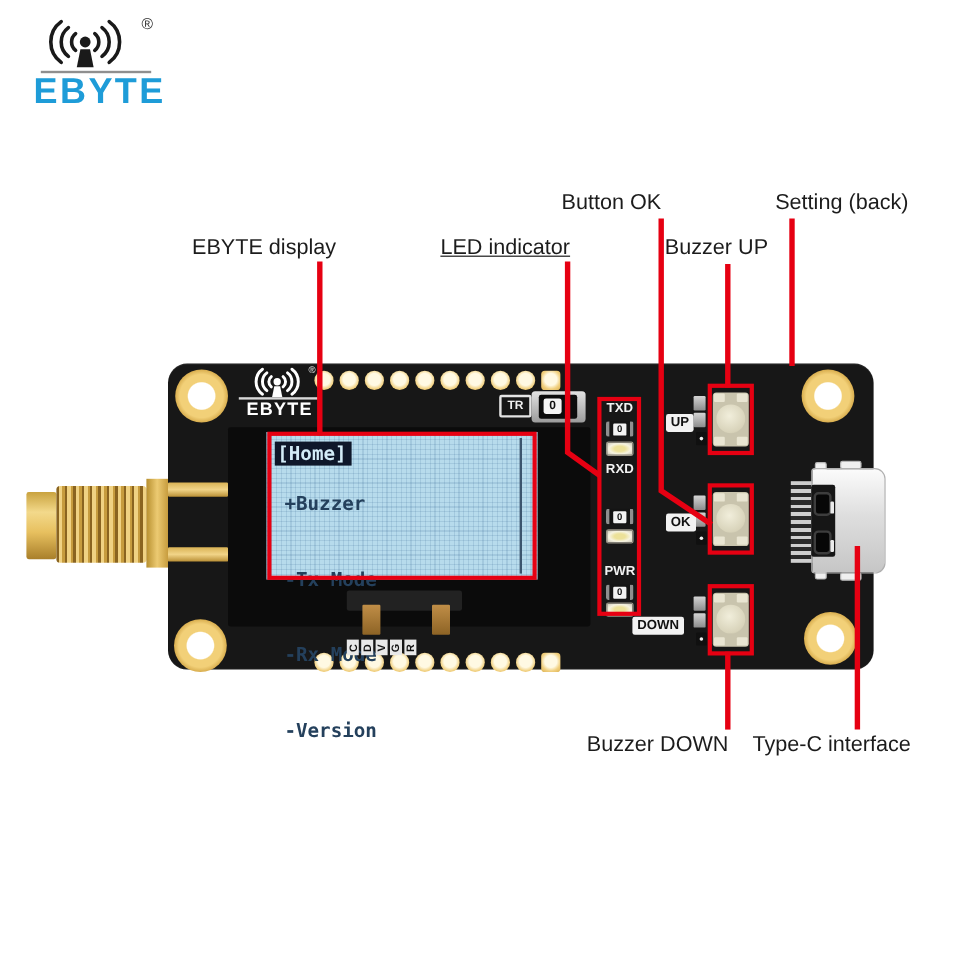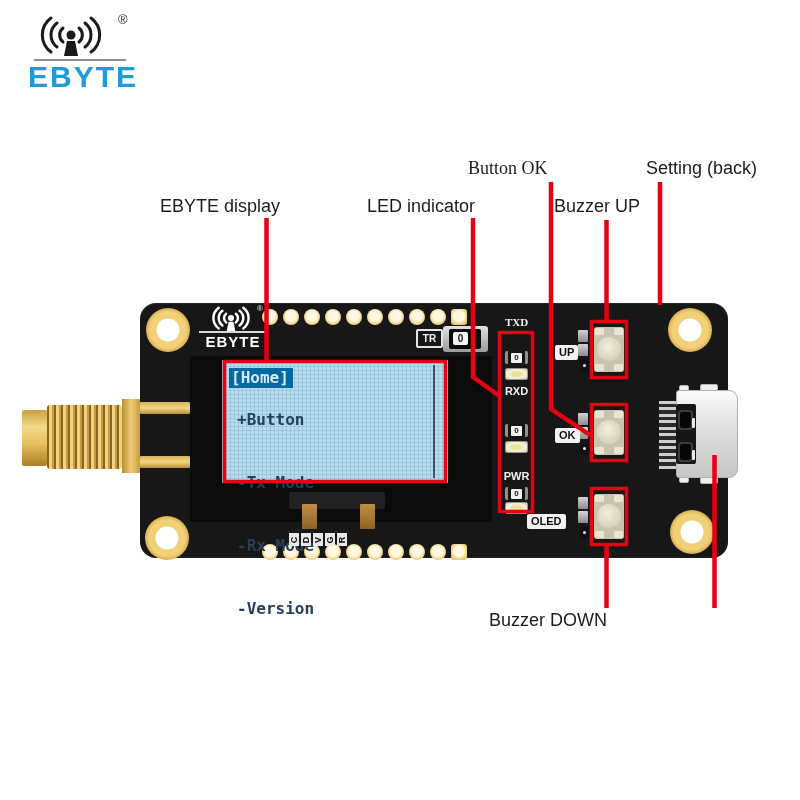--- a/index.html
+++ b/index.html
@@ -44,21 +44,21 @@
 
   
   #oled-module{position:absolute;left:190px;top:356px;width:302px;height:166px;background:#0b0b0b;border-radius:2px;}
   #oled-conn{position:absolute;left:289px;top:492px;width:96px;height:17px;background:#222;border-radius:2px;}
   .oled-tab{position:absolute;width:15px;height:25px;background:linear-gradient(180deg,#c08e47,#8d6325);border-radius:1px;}
   #oled-screen{position:absolute;left:222px;top:360px;width:226px;height:123px;background:#b7dbec;
     background-image:repeating-linear-gradient(0deg, rgba(30,80,130,.13) 0 1px, transparent 1px 4px),
                      repeating-linear-gradient(90deg, rgba(30,80,130,.13) 0 1px, transparent 1px 4px);}
   #oled-menu{position:absolute;left:229px;top:367px;font-family:"DejaVu Sans Mono",monospace;
              font-weight:bold;font-size:16px;line-height:21px;color:#24405c;white-space:pre;}
-  #oled-menu .sel{background:#0369a1;color:#d3ebf7;padding:0 4px 1px 2px;}
+  #oled-menu .sel{background:#0f172a;color:#d3ebf7;padding:0 4px 1px 2px;}
   #oled-menu .item{padding-left:8px;}
   #oled-scrollbar{position:absolute;left:433px;top:365px;width:2px;height:113px;background:#3c556e;}
 
   
   .led-tag{position:absolute;left:501px;width:31px;color:#f2f2f2;font-size:11px;font-weight:bold;text-align:center;}
   .res{position:absolute;left:505px;width:23px;height:13px;background:#141414;border-left:3px solid #8f8f8f;
        border-right:3px solid #8f8f8f;border-radius:2px;display:flex;align-items:center;justify-content:center;box-sizing:border-box;}
   .res span{background:#f2f2f2;color:#111;font-size:8px;font-weight:bold;width:11px;height:10px;line-height:10px;
             text-align:center;border-radius:1px;}
   .led{position:absolute;left:505px;width:23px;height:12px;border:1px solid #9a9689;border-radius:2px;box-sizing:border-box;
@@ -116,25 +116,26 @@
       </g>
       <circle cx="45" cy="25" r="4.5" fill="#1a1a1a"></circle>
       <polygon points="41,31 49,31 52,46 38,46" fill="#1a1a1a"></polygon>
     </svg>
     <span class="reg">®</span>
     <div class="underbar"></div>
     <div class="word">EBYTE</div>
   </div>
 
   <div class="lbl" style="left:160px;top:196px;">EBYTE display</div>
-  <div class="lbl" style="left:367px;top:196px;">LED indicator</div>
-  <div class="lbl" style="left:468px;top:158px;font-family:Liberation Serif, serif;">Button OK</div>
+  <div class="lbl" style="left:367px;top:196px;text-decoration:underline;">LED indicator</div>
+  <div class="lbl" style="left:468px;top:158px;">Button OK</div>
   <div class="lbl" style="left:554px;top:196px;">Buzzer UP</div>
   <div class="lbl" style="left:646px;top:158px;">Setting (back)</div>
   <div class="lbl" style="left:489px;top:610px;">Buzzer DOWN</div>
+  <div class="lbl" style="left:627px;top:610px;">Type-C interface</div>
 
   <div id="board"></div>
 
   <div id="sma-hex"></div>
   <div id="sma-thread"></div>
   <div id="sma-plate"></div>
   <div class="sma-leg" style="top:402px;"></div>
   <div class="sma-leg" style="top:456px;"></div>
 
   <div class="hole" style="left:146px;top:308px;"></div>
@@ -190,21 +191,21 @@
     <div class="inner"></div>
     <div class="zero">0</div>
   </div>
 
   <div id="oled-module"></div>
   <div id="oled-conn"></div>
   <div class="oled-tab" style="left:302px;top:504px;"></div>
   <div class="oled-tab" style="left:360px;top:504px;"></div>
   <div id="oled-screen"></div>
   <div id="oled-menu"><span class="sel">[Home]</span>
-    <div class="item">+Button</div>
+    <div class="item">+Buzzer</div>
     <div class="item">-Tx Mode</div>
     <div class="item">-Rx Mode</div>
     <div class="item">-Version</div>
   </div>
   <div id="oled-scrollbar"></div>
 
   <div style="position:absolute;left:289px;top:533px;display:flex;gap:2px;">
     <div style="width:10px;height:13px;background:#e8e8e8;color:#111;font-size:9px;font-weight:bold;display:flex;align-items:center;justify-content:center;">
         <span style="transform:rotate(-90deg);">C</span>
       </div>
@@ -215,21 +216,21 @@
         <span style="transform:rotate(-90deg);">V</span>
       </div>
     <div style="width:10px;height:13px;background:#e8e8e8;color:#111;font-size:9px;font-weight:bold;display:flex;align-items:center;justify-content:center;">
         <span style="transform:rotate(-90deg);">G</span>
       </div>
     <div style="width:10px;height:13px;background:#e8e8e8;color:#111;font-size:9px;font-weight:bold;display:flex;align-items:center;justify-content:center;">
         <span style="transform:rotate(-90deg);">R</span>
       </div>
   </div>
 
-  <div class="led-tag" style="top:316px;font-family:Liberation Serif, serif;">TXD</div>
+  <div class="led-tag" style="top:334px;">TXD</div>
   <div class="res" style="top:351px;">
       <span>0</span>
     </div>
   <div class="led" style="top:368px;"></div>
   <div class="led-tag" style="top:385px;">RXD</div>
   <div class="res" style="top:424px;">
       <span>0</span>
     </div>
   <div class="led" style="top:441px;"></div>
   <div class="led-tag" style="top:470px;">PWR</div>
@@ -262,21 +263,21 @@
 
   <div class="pad" style="top:497px;"></div>
   <div class="pad" style="top:511px;"></div>
   <div class="pad-dot" style="top:527px;"></div>
   <div class="btn-body" style="top:494px;"></div>
   <div class="btn-tab" style="left:595px;top:495px;"></div>
   <div class="btn-tab" style="left:614px;top:495px;"></div>
   <div class="btn-tab" style="left:595px;top:531px;"></div>
   <div class="btn-tab" style="left:614px;top:531px;"></div>
   <div class="btn-cap" style="top:504px;"></div>
-  <div class="tag" style="left:527px;top:514px;">OLED</div>
+  <div class="tag" style="left:527px;top:514px;">DOWN</div>
 
   <div id="typec-pins"></div>
   <div class="typec-foot" style="left:679px;top:385px;width:10px;height:8px;"></div>
   <div class="typec-foot" style="left:700px;top:384px;width:18px;height:7px;"></div>
   <div class="typec-foot" style="left:679px;top:475px;width:10px;height:8px;"></div>
   <div class="typec-foot" style="left:700px;top:477px;width:18px;height:7px;"></div>
   <div id="typec-body"></div>
   <div id="typec-cavity"></div>
   <div class="typec-recess" style="top:410px;"></div>
   <div class="typec-recess" style="top:442px;"></div>

